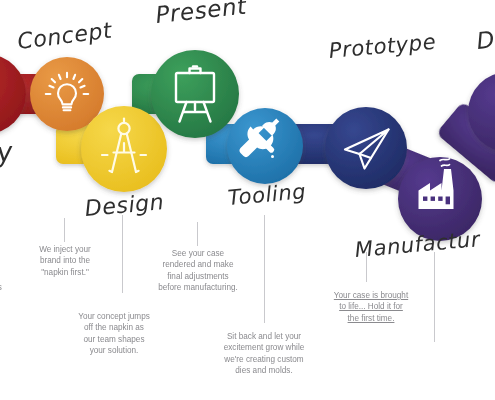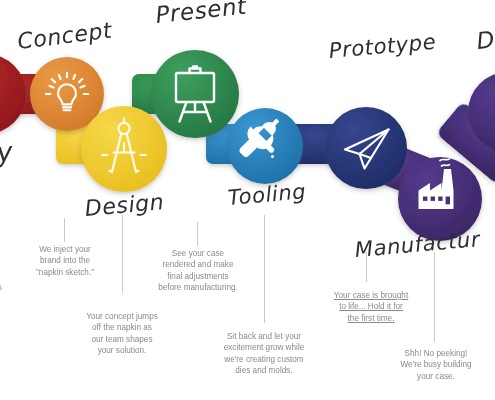--- a/index.html
+++ b/index.html
@@ -202,40 +202,37 @@
 
   <div class="leader" style="left:64px; top:218px; height:24px;"></div>
   <div class="leader" style="left:122px; top:215px; height:78px;"></div>
   <div class="leader" style="left:197px; top:222px; height:24px;"></div>
   <div class="leader" style="left:264px; top:215px; height:108px;"></div>
   <div class="leader" style="left:366px; top:252px; height:30px;"></div>
   <div class="leader" style="left:434px; top:252px; height:90px;"></div>
 
   <div class="caption" style="left:20px; top:244px; width:90px;">We inject your
 brand into the
-"napkin sketch."</div>
-
-  <div class="caption" style="left:72px; top:311px; width:100px;">Your concept jumps
+"napkin first."</div>
+
+  <div class="caption" style="left:64px; top:311px; width:100px;">Your concept jumps
 off the napkin as
 our team shapes
 your solution.</div>
 
   <div class="caption" style="left:208px; top:331px; width:112px;">Sit back and let your
 excitement grow while
 we're creating custom
 dies and molds.</div>
 
   <div class="caption" style="left:148px; top:248px; width:100px;">See your case
 rendered and make
 final adjustments
 before manufacturing.</div>
 
   <div class="caption" style="left:319px; top:290px; width:104px;text-decoration:underline;">Your case is brought
 to life...  Hold it for
 the first time.</div>
 
-  <div class="caption" style="left:386px; top:348px; width:100px;">Shh!  No peeking!
-We're busy building
-your case.</div>
 
   <div class="caption" style="left:-4px; top:282px; width:22px; text-align:left;">ls</div>
 
 </div>
 
 </body></html>

